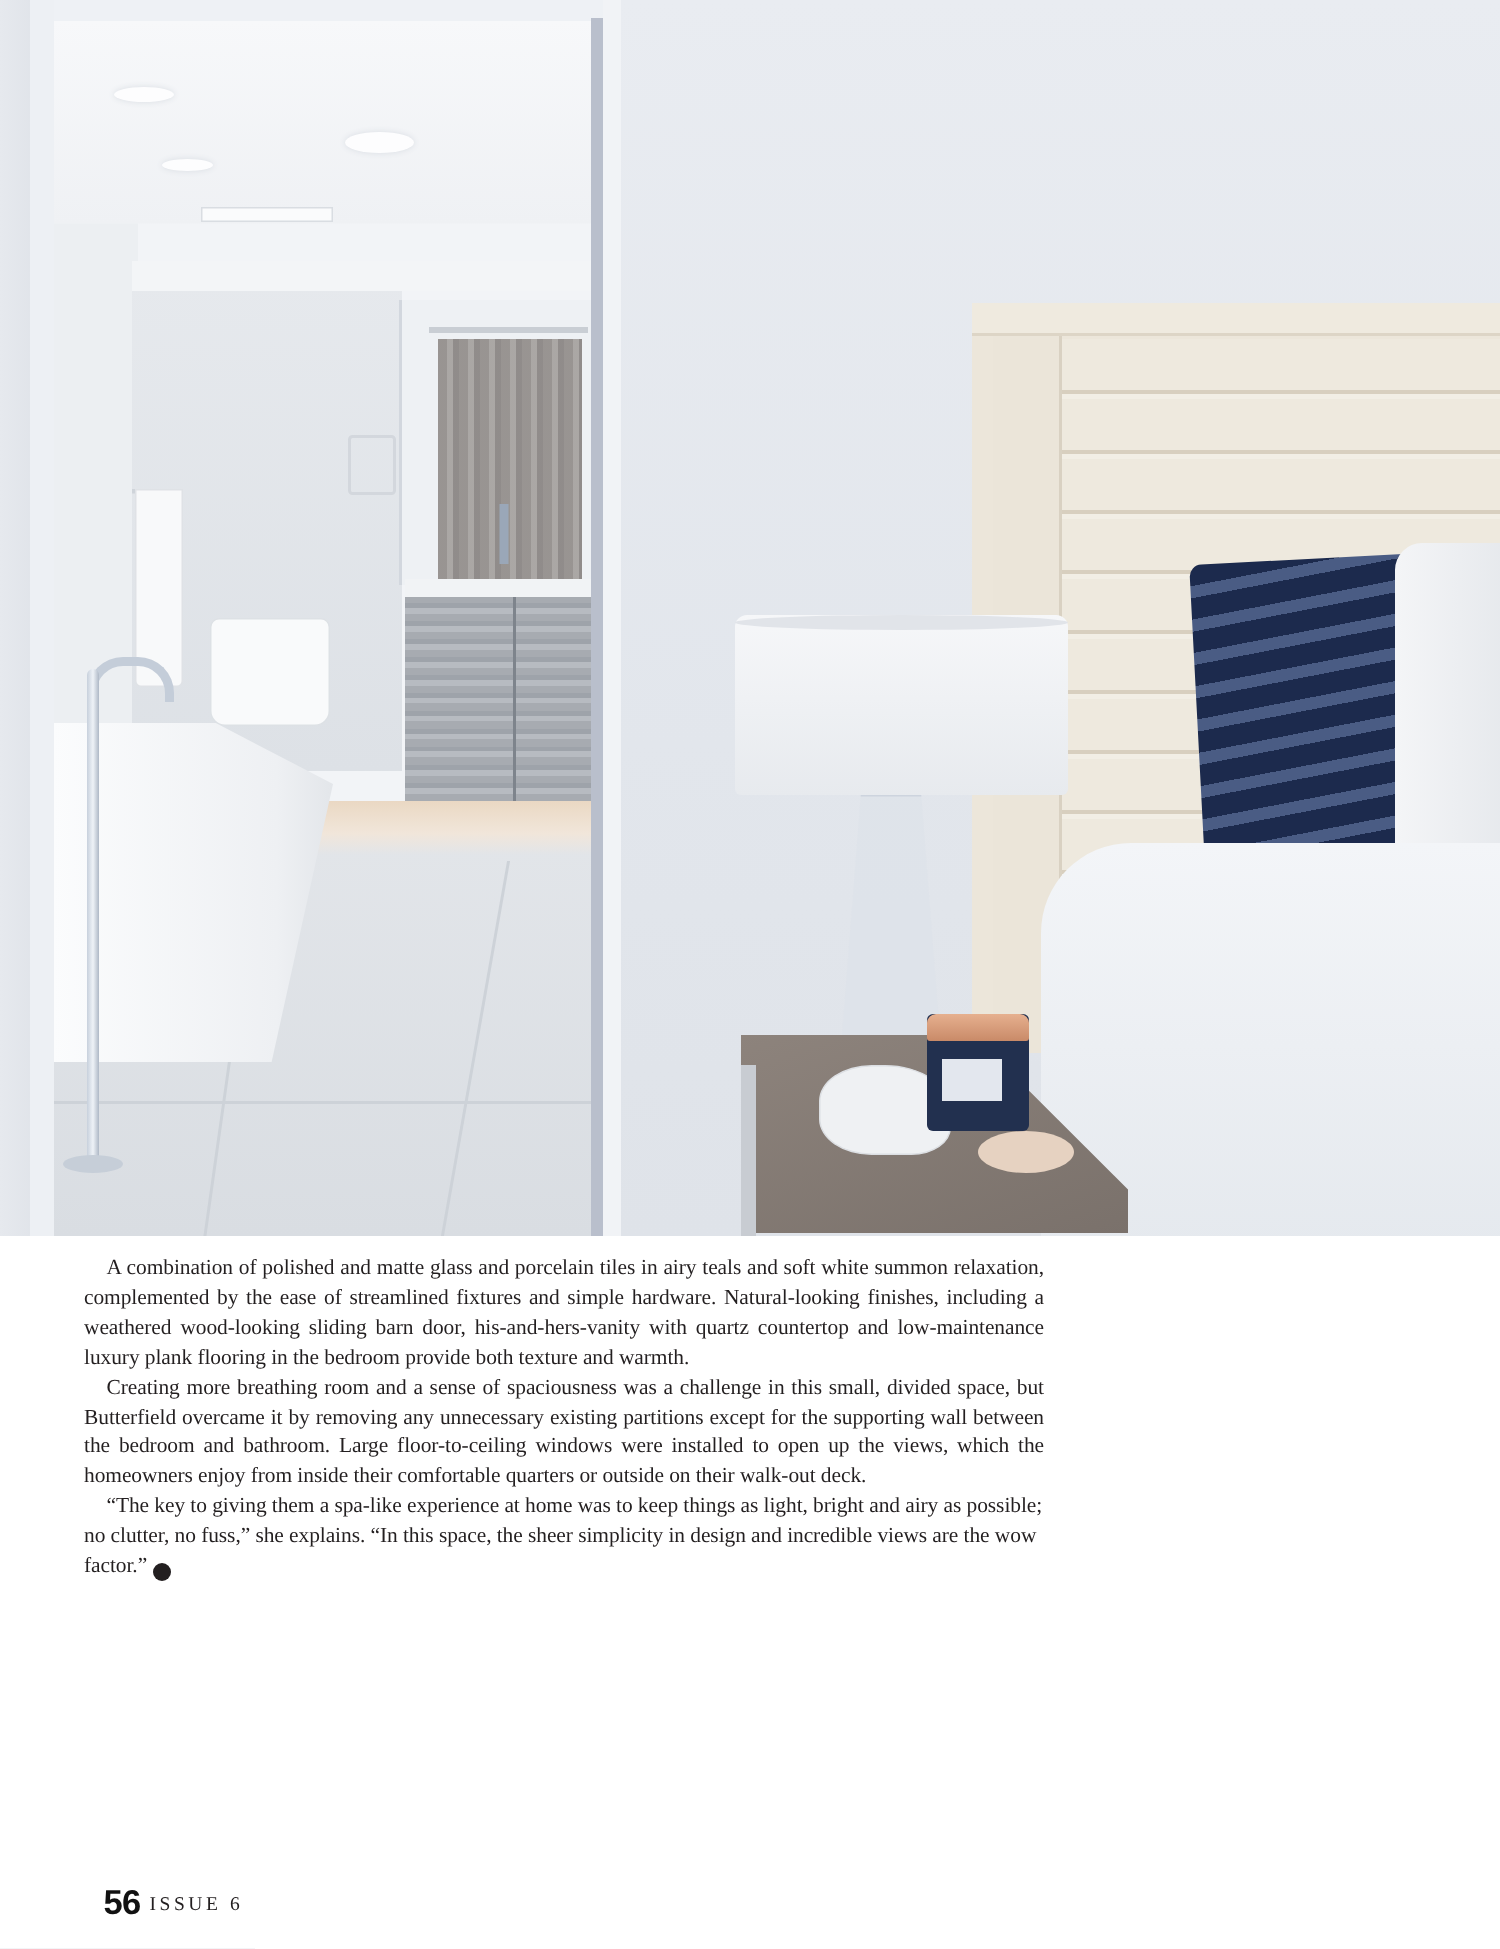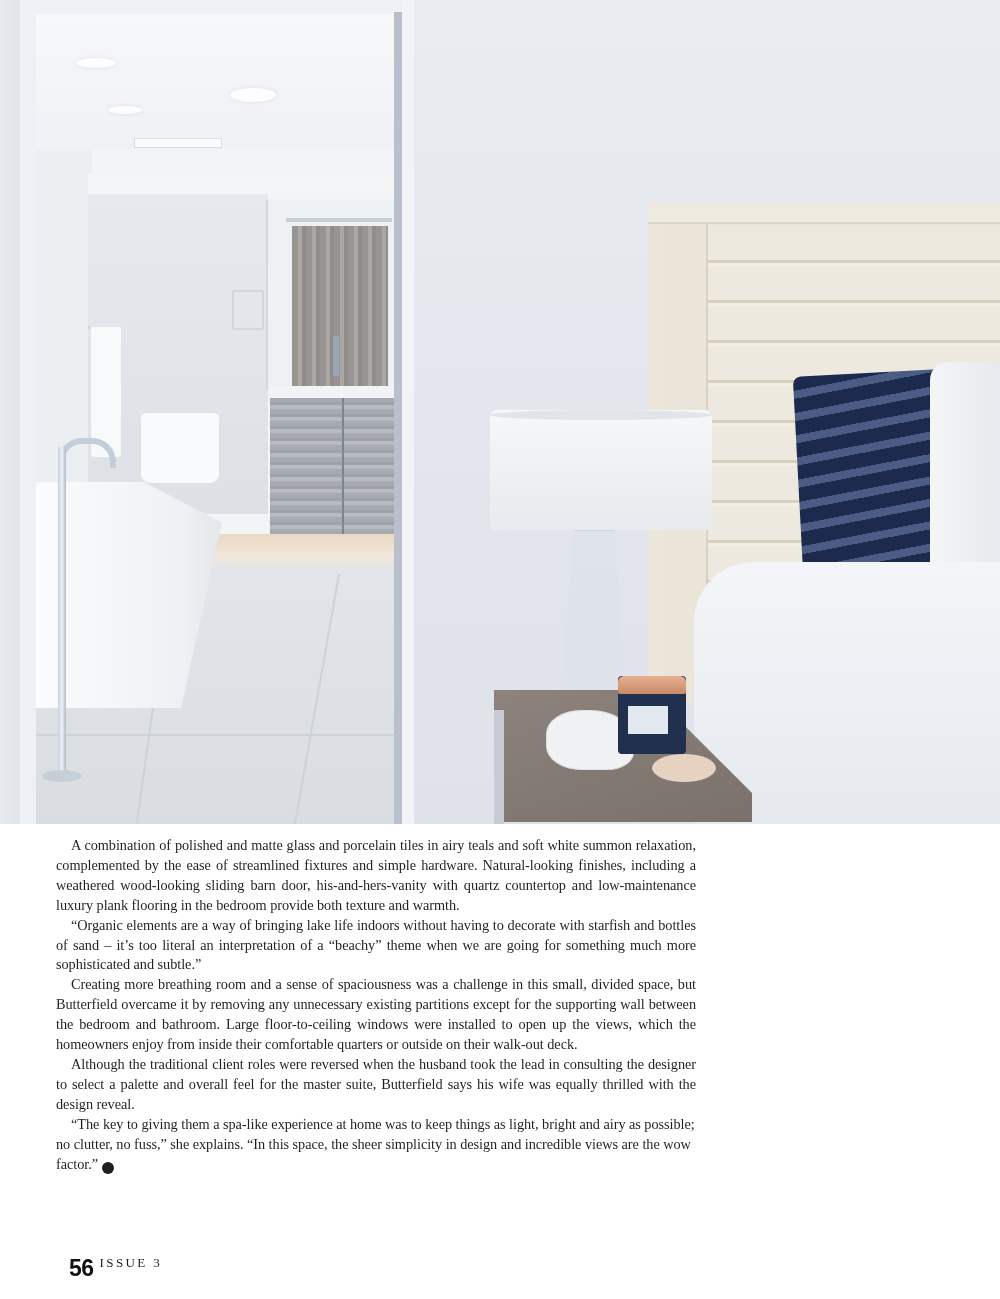--- a/index.html
+++ b/index.html
@@ -60,21 +60,21 @@
   .crystal { position:absolute; left:546px; top:710px; width:86px; height:58px; background:#eff1f3; border-radius:40% 50% 30% 40%; border:1px solid #dcdfe3; }
   .shell { position:absolute; left:652px; top:754px; width:64px; height:28px; background:#e6d2c1; border-radius:50%; }
 
   
   .article { position:absolute; left:56px; top:836px; width:640px; font-size:14.3px; line-height:19.9px; color:#231f20; letter-spacing:-0.05px; }
   .article p { margin:0; text-indent:15px; text-align:justify; }
   .article p.last { text-align:left; }
   .endmark { display:inline-block; width:12px; height:12px; border-radius:50%; background:#231f20; color:#fff; font-family:"Liberation Sans", sans-serif; font-size:6px; font-weight:bold; line-height:12px; text-align:center; vertical-align:-1px; margin-left:4px; }
 
   
-  .folio { position:absolute; left:69px; top:1255px; display:flex; align-items:flex-start; }
+  .folio { position:absolute; left:69px; top:1255px; display:flex; align-items:center; }
   .folio .num { font-family:"Liberation Sans", "DejaVu Sans", sans-serif; font-weight:bold; font-size:23px; color:#111; letter-spacing:-0.5px; }
   .folio .issue { font-family:"Liberation Serif", serif; font-size:13px; letter-spacing:2.4px; color:#231f20; margin-left:6px; }
 </style>
 </head>
 <body>
 
 <div class="photo">
   <div class="wall-right"></div>
 
   <div class="bath">
@@ -137,22 +137,20 @@
   <div class="crystal"></div>
   <div class="candle">
     <div class="lid"></div>
     <div class="label"></div>
   </div>
   <div class="shell"></div>
 </div>
 
 <div class="article">
   <p>A combination of polished and matte glass and porcelain tiles in airy teals and soft white summon relaxation, complemented by the ease of streamlined fixtures and simple hardware. Natural-looking finishes, including a weathered wood-looking sliding barn door, his-and-hers-vanity with quartz countertop and low-maintenance luxury plank flooring in the bedroom provide both texture and warmth.</p>
-  <p>“Organic elements are a way of bringing lake life indoors without having to decorate with starfish and bottles of sand – it’s too literal an interpretation of a “beachy” theme when we are going for something much more sophisticated and subtle.”</p>
   <p>Creating more breathing room and a sense of spaciousness was a challenge in this small, divided space, but Butterfield overcame it by removing any unnecessary existing partitions except for the supporting wall between the bedroom and bathroom. Large floor-to-ceiling windows were installed to open up the views, which the homeowners enjoy from inside their comfortable quarters or outside on their walk-out deck.</p>
-  <p>Although the traditional client roles were reversed when the husband took the lead in consulting the designer to select a palette and overall feel for the master suite, Butterfield says his wife was equally thrilled with the design reveal.</p>
   <p class="last"><span>“The key to giving them a spa-like experience at home was to keep things as light, bright and airy as possible; no clutter, no fuss,” she explains. “In this space, the sheer simplicity in design and incredible views are the wow factor.”</span><span class="endmark">AH</span></p>
 </div>
 
 <div class="folio">
   <span class="num">56</span>
-  <span class="issue">ISSUE 3</span>
+  <span class="issue">ISSUE 6</span>
 </div>
 
 </body></html>

